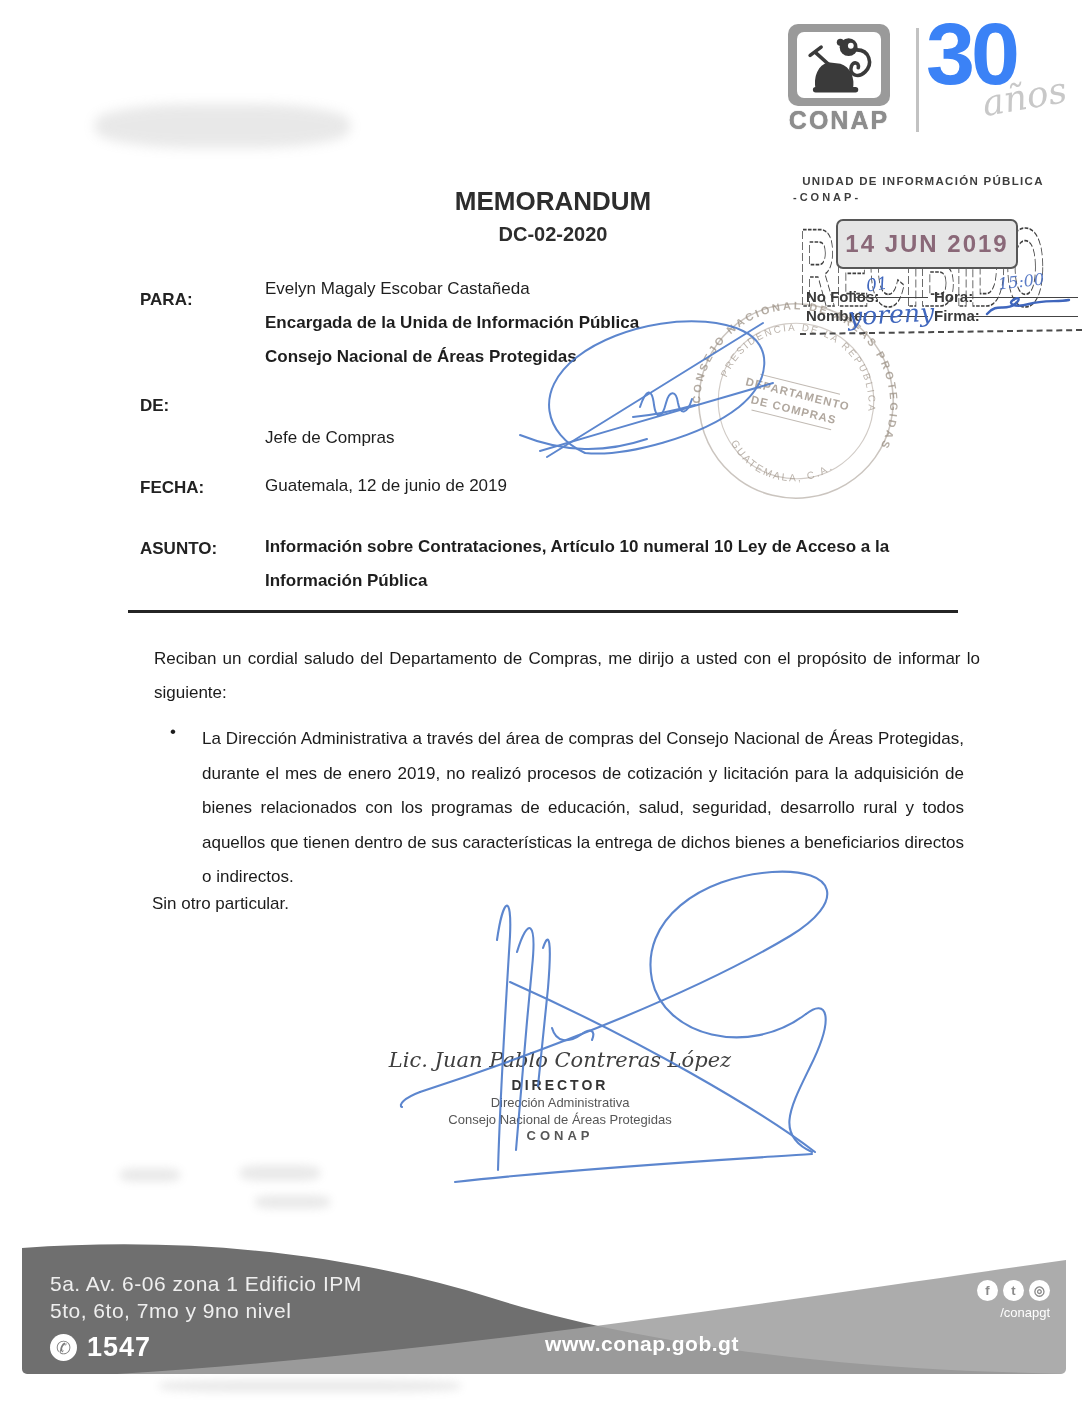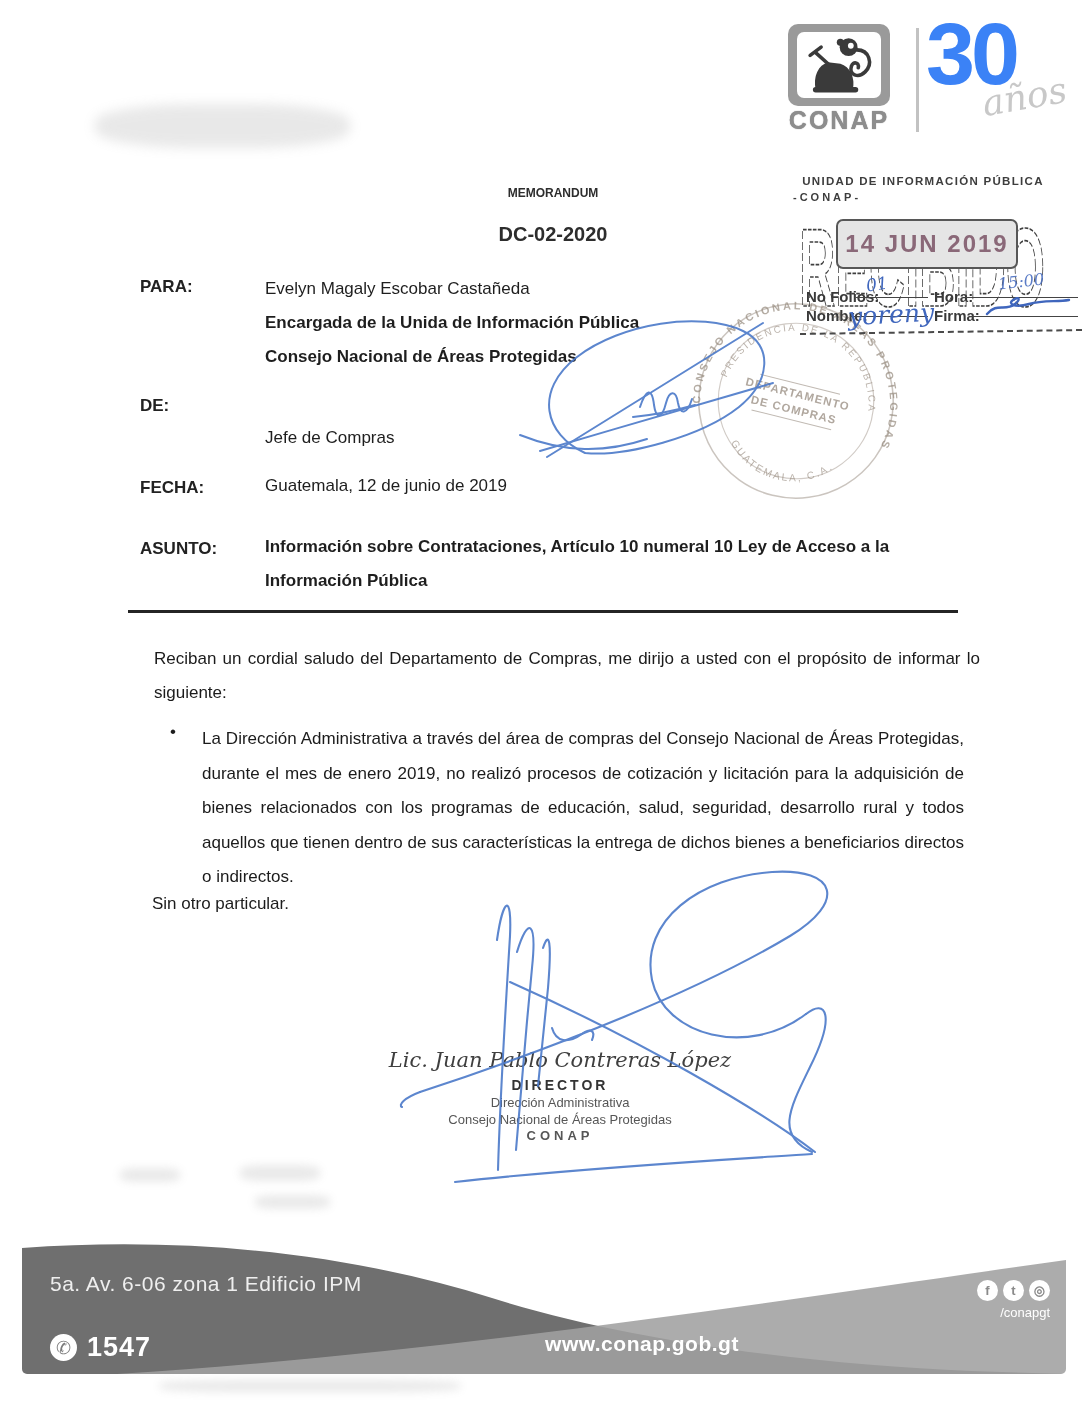--- a/index.html
+++ b/index.html
@@ -19,21 +19,21 @@
   
   .stamp-title{left:793px;top:175px;width:260px;text-align:center;font-size:11.5px;font-weight:bold;letter-spacing:1.3px;color:#3d3d3d;}
   .stamp-sub{left:793px;top:191px;width:260px;text-align:left;font-size:11px;font-weight:bold;letter-spacing:3px;color:#3d3d3d;}
   .datebox{left:836px;top:219px;width:178px;height:46px;background:#e5e5e5;border:2px solid #575757;border-radius:7px;display:flex;align-items:center;justify-content:center;z-index:3;}
   .datebox span{font-size:24px;font-weight:600;letter-spacing:2px;color:#8a6878;}
   .sfield{font-size:15px;font-weight:bold;color:#3a3a3a;z-index:3;}
   .sline{border-bottom:1.6px solid #444;z-index:3;}
   .sdash{border-top:2px dashed #4a4a4a;transform:rotate(-0.8deg);z-index:3;}
   .hw{color:#3f66bd;font-style:italic;z-index:4;font-family:"DejaVu Serif",serif;}
   
-  .memo-title{left:403px;top:186px;width:300px;text-align:center;font-size:12px;font-weight:bold;color:#2d2d2d;}
+  .memo-title{left:403px;top:186px;width:300px;text-align:center;font-size:26px;font-weight:bold;color:#2d2d2d;}
   .memo-number{left:403px;top:223px;width:300px;text-align:center;font-size:20px;font-weight:bold;color:#2d2d2d;}
   .lbl{left:140px;font-size:17px;font-weight:bold;color:#222;}
   .val{left:265px;font-size:17px;color:#1e1e1e;line-height:34px;}
   .bold{font-weight:bold;}
   .rule{left:128px;top:610px;width:830px;height:3px;background:#242424;}
   .para{font-size:17px;line-height:34px;text-align:justify;color:#1b1b1b;}
   
   .namestamp{left:380px;top:1048px;width:360px;text-align:center;color:#3f3f3f;filter:blur(0.3px);z-index:2;}
   .ns-name{font-family:"DejaVu Serif",serif;font-style:italic;font-size:21px;}
   .ns-title{font-size:14px;font-weight:bold;letter-spacing:3px;color:#333;margin-top:5px;}
@@ -109,21 +109,21 @@
   <div class="abs hw" style="left:866px;top:274px;font-size:17px;transform:rotate(-8deg);">01</div>
   <div class="abs hw" style="left:998px;top:272px;font-size:16px;transform:rotate(-6deg);opacity:.85;">15:00</div>
   <div class="abs hw" style="left:848px;top:300px;font-size:25px;transform:rotate(-3deg);">yoreny</div>
   <svg class="abs" style="left:985px;top:294px;z-index:4;" width="90" height="28" viewBox="0 0 90 28">
     <path d="M2,20 C12,8 20,18 30,10 C36,5 34,2 28,6 C22,10 30,14 44,10 C58,6 72,8 84,6" fill="none" stroke="#3f66bd" stroke-width="2.4" stroke-linecap="round"></path>
   </svg>
 
   <div class="abs memo-title">MEMORANDUM</div>
   <div class="abs memo-number">DC-02-2020</div>
 
-  <div class="abs lbl" style="top:277px;">PARA:</div>
+  <div class="abs lbl" style="top:290px;">PARA:</div>
   <div class="abs val" style="top:272px;">Evelyn Magaly Escobar Castañeda</div>
   <div class="abs val bold" style="top:306px;">Encargada de la Unida de Información Pública</div>
   <div class="abs val bold" style="top:340px;">Consejo Nacional de Áreas Protegidas</div>
 
   <div class="abs lbl" style="top:396px;">DE:</div>
   <div class="abs val" style="top:421px;">Jefe de Compras</div>
 
   <div class="abs lbl" style="top:478px;">FECHA:</div>
   <div class="abs val" style="top:469px;">Guatemala, 12 de junio de 2019</div>
 
@@ -193,20 +193,21 @@
     <div class="ns-l3">CONAP</div>
   </div>
 
   <div class="abs footer">
     <svg width="1044" height="134" viewBox="0 0 1044 134" style="position:absolute;left:0;top:0;">
       <path d="M0,8 C170,-4 330,14 470,58 C610,102 790,124 950,131 L1044,134 L0,134 Z" fill="#6f6f6f"></path>
       <path d="M95,134 C420,114 760,60 1044,20 L1044,134 Z" fill="#a0a0a0" fill-opacity="0.88"></path>
     </svg>
     <div class="f-addr">
       <div>5a. Av. 6-06 zona 1 Edificio IPM</div>
+      <div>5to, 6to, 7mo y 9no nivel</div>
     </div>
     <div class="f-phone">
       <div class="ic">✆</div>
       <div class="num">1547</div>
     </div>
     <div class="f-www">www.conap.gob.gt</div>
     <div class="f-social">
       <div class="f-icons">
         <div class="sic">f</div>
         <div class="sic">t</div>

